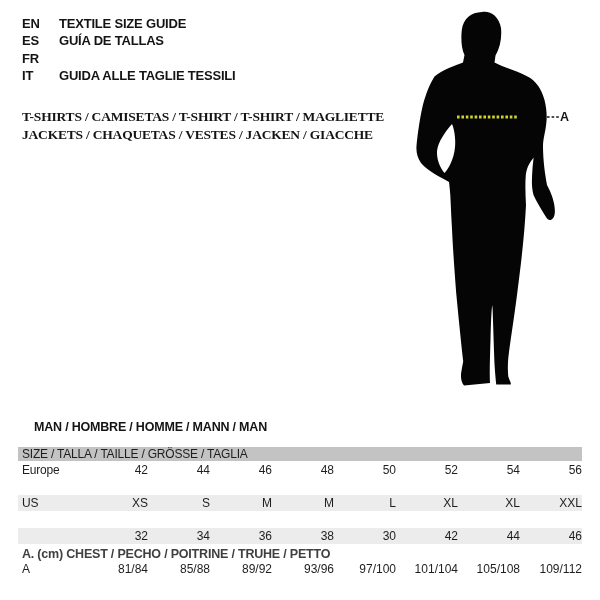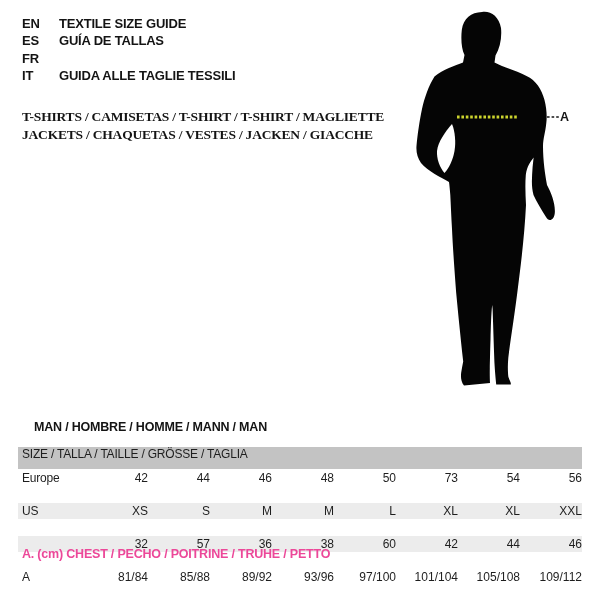--- a/index.html
+++ b/index.html
@@ -17,26 +17,26 @@
   
   .garment-block { position: absolute; left: 22px; top: 108px; font-family: Liberation Serif, serif; }
   .garment-line { font-weight: 700; font-size: 13.5px; line-height: 18px; letter-spacing: -0.2px; color: #141414; white-space: nowrap; }
   
   .figure-wrap { position: absolute; left: 400px; top: 5px; width: 175px; height: 390px; }
   .measure-label { position: absolute; left: 560px; top: 110px; font-size: 12.5px; font-weight: 700; color: #161616; }
   
   .section-title { position: absolute; left: 22px; top: 419px; font-weight: 700; font-size: 12.5px; line-height: 17px; letter-spacing: -0.2px; color: #141414; white-space: nowrap; margin-left: 12px; }
   
   .size-table { position: absolute; left: 18px; top: 447px; width: 564px; }
-  .st-header { height: 22px; line-height: 15px; padding-left: 4px; font-size: 12px; letter-spacing: -0.2px; color: #1e1e1e; margin-bottom: 1px; }
+  .st-header { height: 14px; line-height: 15px; padding-left: 4px; font-size: 12px; letter-spacing: -0.2px; color: #1e1e1e; margin-bottom: 1px; }
   .st-row { display: flex; height: 16px; line-height: 16px; margin-bottom: 17px; font-size: 12px; color: #1e1e1e; }
   .st-label { width: 64px; padding-left: 4px; letter-spacing: -0.2px; }
   .st-cell { flex: 1; text-align: right; }
   
-  .footnote { position: absolute; left: 22px; top: 546px; font-weight: 700; font-size: 12.5px; line-height: 17px; letter-spacing: -0.2px; color: #ec4899; white-space: nowrap; }
+  .footnote { position: absolute; left: 22px; top: 546px; font-weight: 700; font-size: 12.5px; line-height: 17px; letter-spacing: -0.2px; color: #404040; white-space: nowrap; }
 </style>
 </head>
 <body>
 
 <div id="page">
 
   <div class="lang-block" id="lang-block">
       <div class="lang-row">
         <span class="lang-code">EN</span>
         <span>TEXTILE SIZE GUIDE</span>
@@ -122,42 +122,42 @@
   <div class="size-table" id="size-table">
     <div class="st-header" id="st-header" style="background: rgb(195, 195, 195);">SIZE / TALLA / TAILLE / GRÖSSE / TAGLIA</div>
 
   <div class="st-row">
         <div class="st-label">Europe</div>
         <div class="st-cell">42</div>
         <div class="st-cell">44</div>
         <div class="st-cell">46</div>
         <div class="st-cell">48</div>
         <div class="st-cell">50</div>
-        <div class="st-cell">73</div>
+        <div class="st-cell">52</div>
         <div class="st-cell">54</div>
         <div class="st-cell">56</div>
       </div>
       <div class="st-row" style="background: rgb(236, 236, 236);">
         <div class="st-label">US</div>
         <div class="st-cell">XS</div>
         <div class="st-cell">S</div>
         <div class="st-cell">M</div>
         <div class="st-cell">M</div>
         <div class="st-cell">L</div>
         <div class="st-cell">XL</div>
         <div class="st-cell">XL</div>
         <div class="st-cell">XXL</div>
       </div>
       <div class="st-row" style="background: rgb(236, 236, 236); gap: 18px;">
         <div class="st-label"></div>
         <div class="st-cell">32</div>
-        <div class="st-cell">57</div>
+        <div class="st-cell">34</div>
         <div class="st-cell">36</div>
         <div class="st-cell">38</div>
-        <div class="st-cell">60</div>
+        <div class="st-cell">30</div>
         <div class="st-cell">42</div>
         <div class="st-cell">44</div>
         <div class="st-cell">46</div>
       </div>
       <div class="st-row">
         <div class="st-label">A</div>
         <div class="st-cell">81/84</div>
         <div class="st-cell">85/88</div>
         <div class="st-cell">89/92</div>
         <div class="st-cell">93/96</div>

